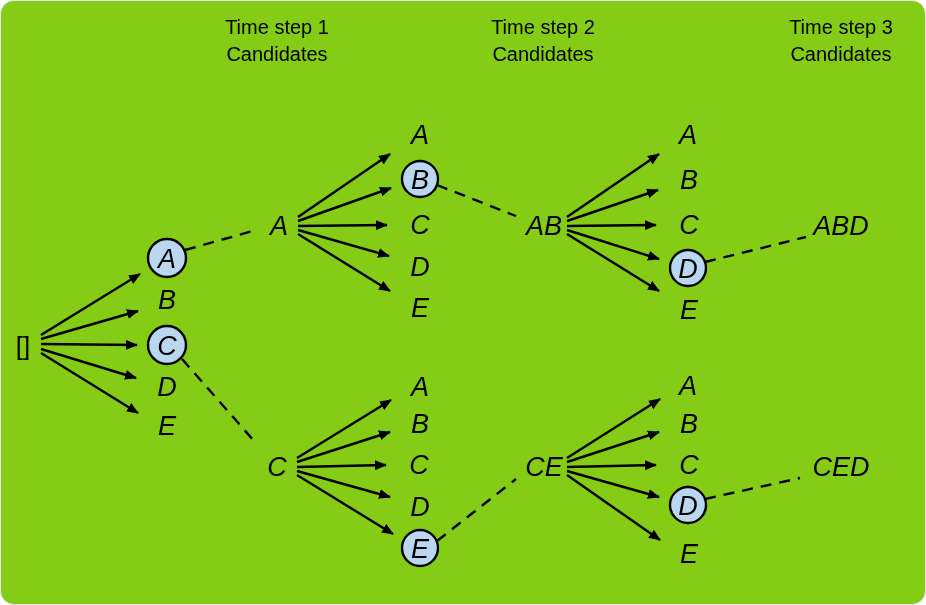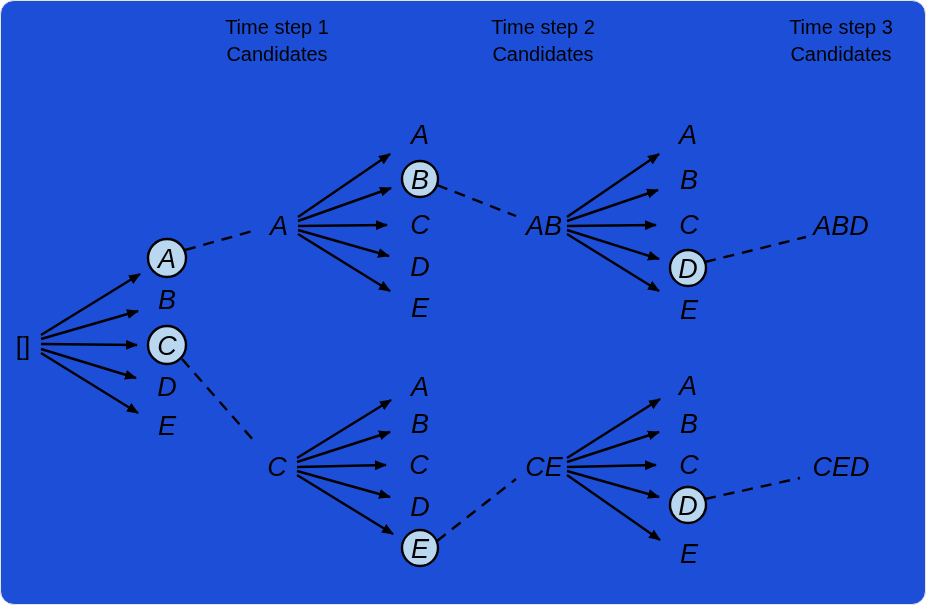--- a/index.html
+++ b/index.html
@@ -1,18 +1,18 @@
 <!DOCTYPE html>
 <html><head>
 <meta charset="utf-8">
 <style>
   html,body{margin:0;padding:0;background:#fff;}
   .canvas{
     position:relative;width:926px;height:605px;box-sizing:border-box;
-    background:#1d4ed8;border:1px solid #e4e4e4;border-radius:14px;overflow:hidden;
+    background:#84cc16;border:1px solid #e4e4e4;border-radius:14px;overflow:hidden;
   }
   svg{display:block;}
   .hdr{font-family:"Liberation Sans","DejaVu Sans",sans-serif;font-size:20px;fill:#000;}
   .lbl{font-family:"Liberation Sans","DejaVu Sans",sans-serif;font-style:italic;font-size:27px;fill:#000;}
   .root{font-family:"Liberation Sans","DejaVu Sans",sans-serif;font-size:26px;fill:#000;}
   .ln{fill:none;stroke-width:2.4;}
   .dash{fill:none;stroke-width:2.4;stroke-dasharray:11 8;}
   .node{stroke:#000;stroke-width:2.4;}
   marker path{fill:#000;}
 </style>

